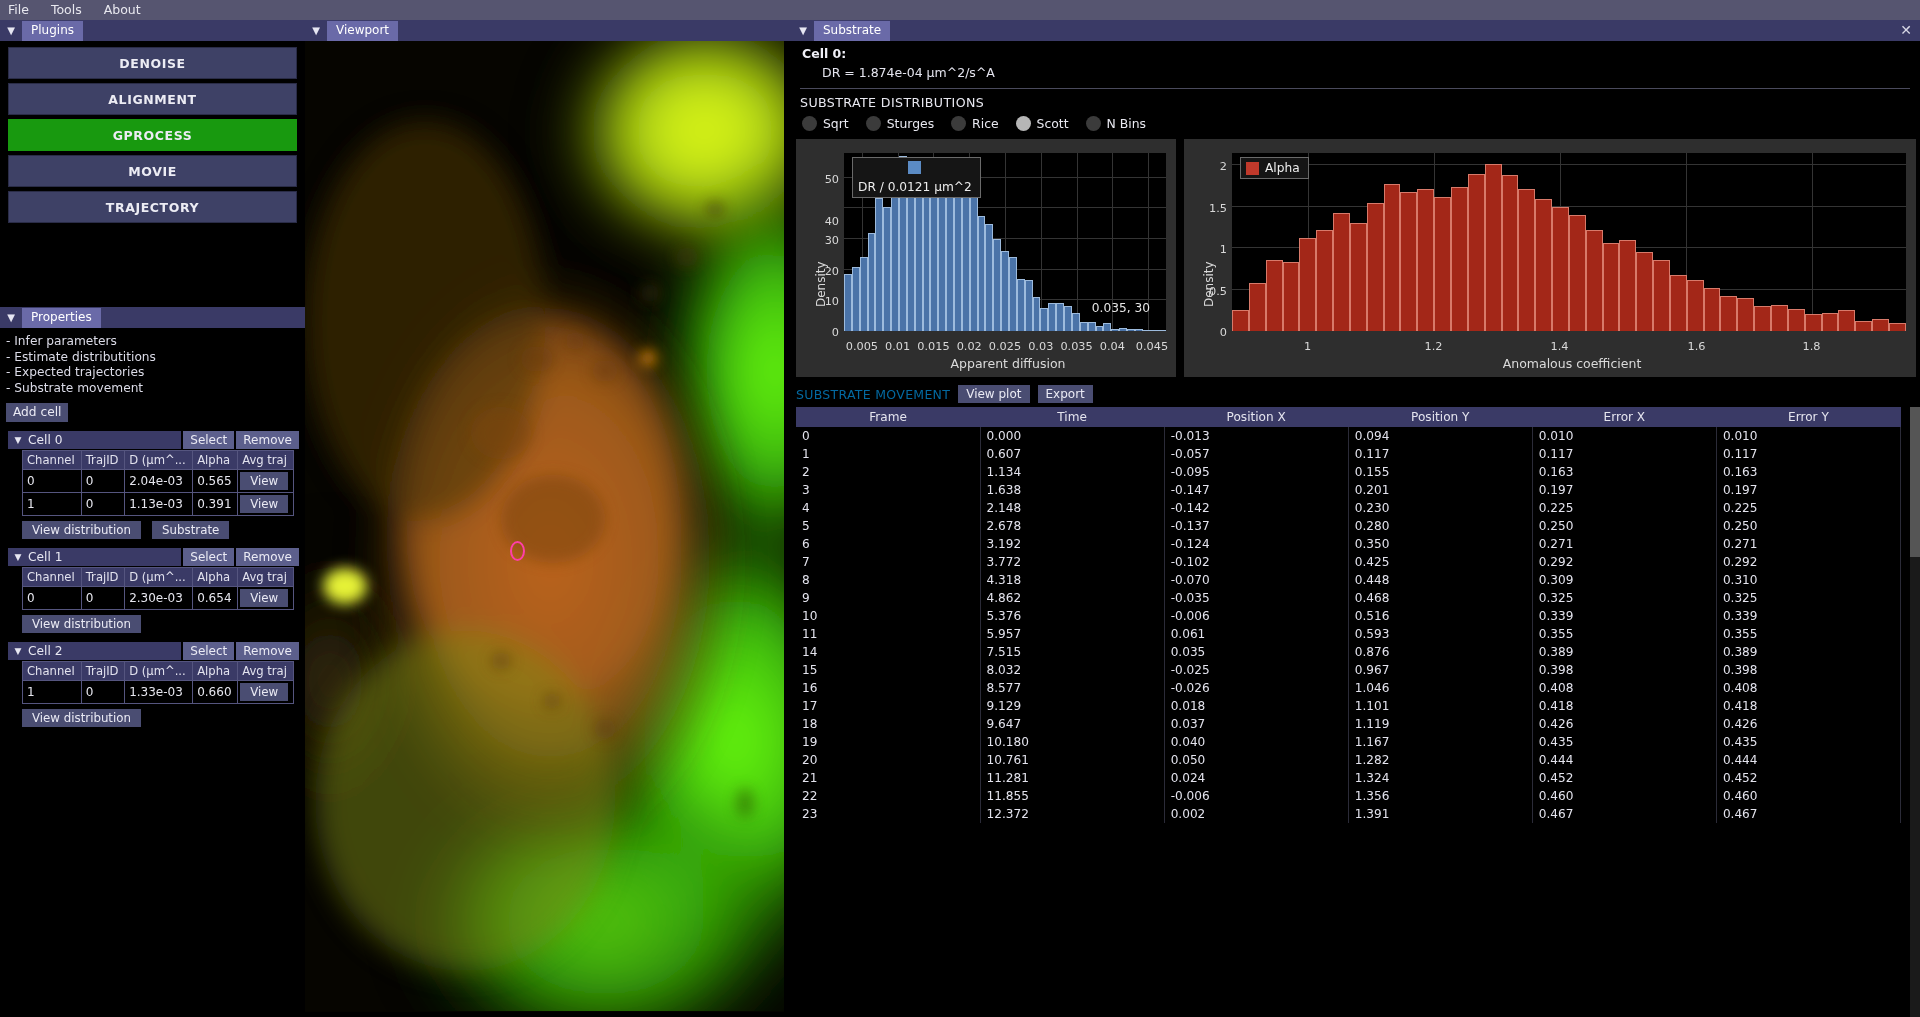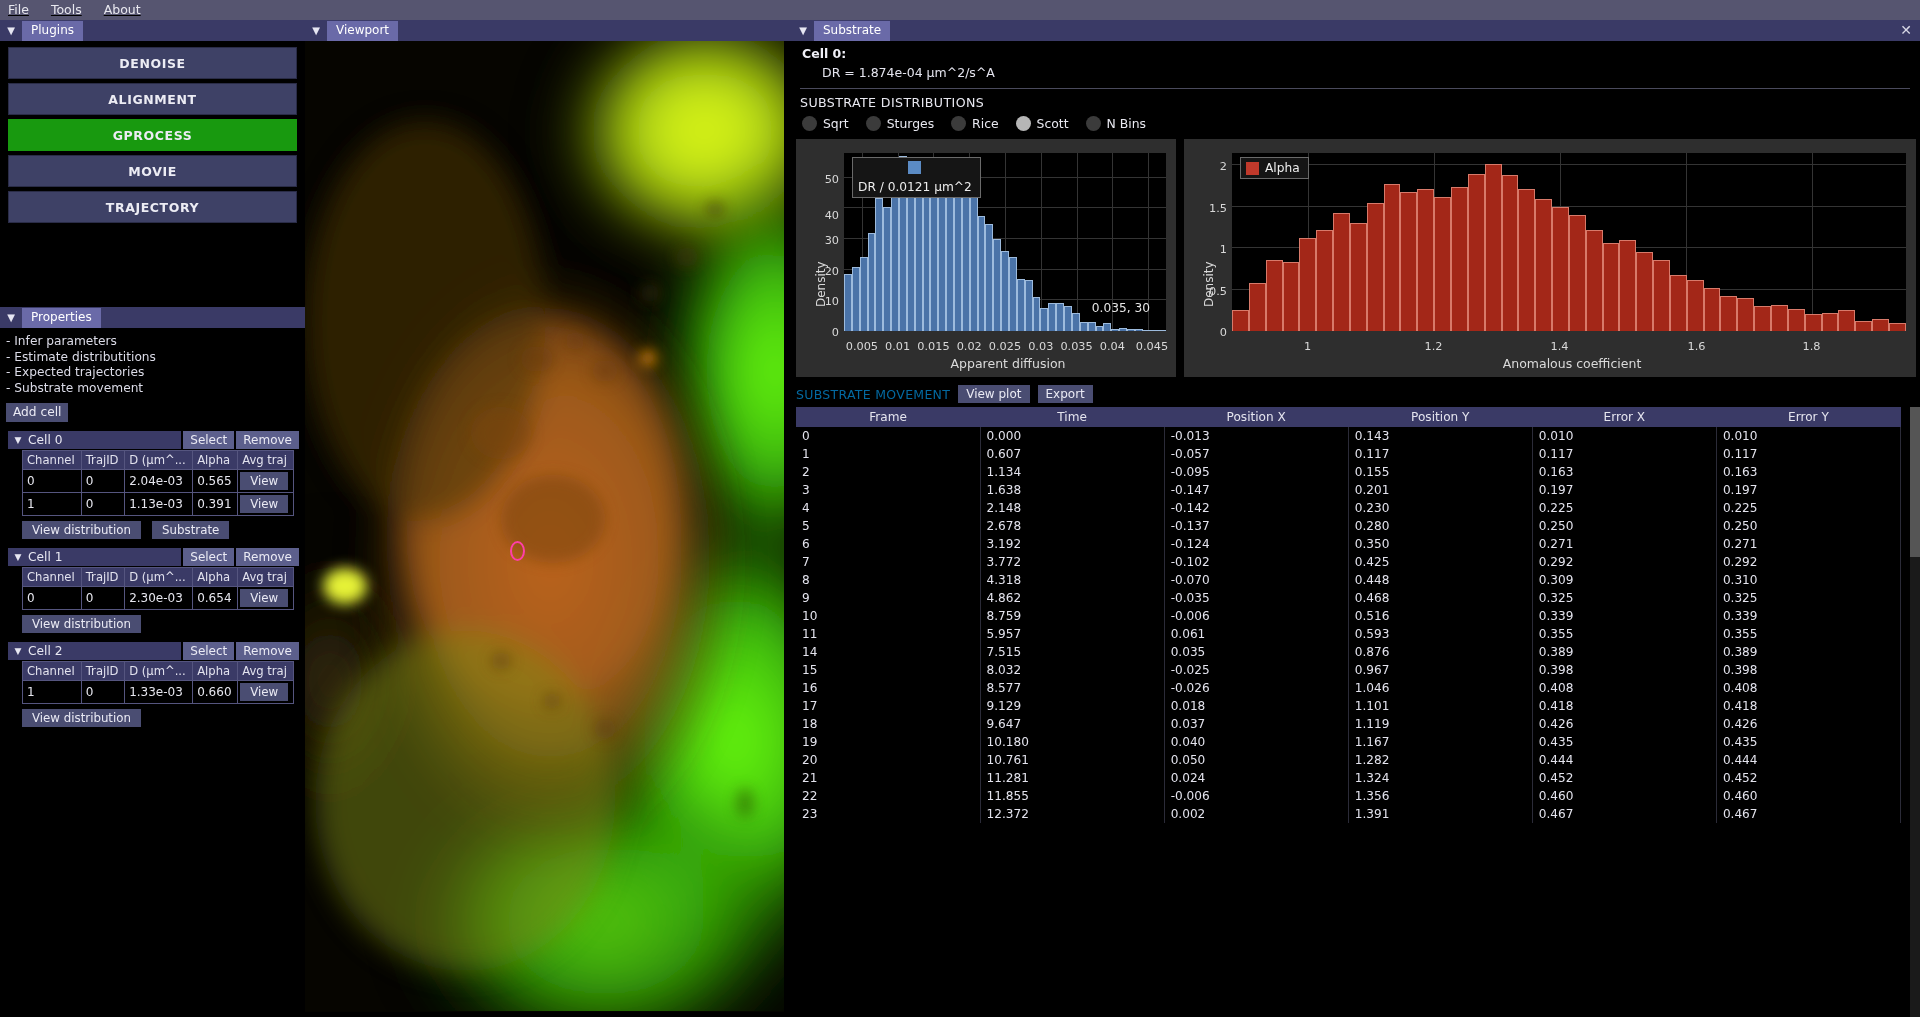--- a/index.html
+++ b/index.html
@@ -8,21 +8,21 @@
     width: 1920px; height: 1017px;
     background: #000;
     font-family: "DejaVu Sans", sans-serif;
     overflow: hidden;
   }
   body { position: relative; }
 
   
   .menubar {
     height: 20px; background: #565570; display: flex; align-items: center;
-    padding-left: 8px; gap: 22px; text-decoration: underline;
+    padding-left: 8px; gap: 22px;
   }
   .menubar .mi { color: #e8e8ef; font-size: 12.5px; line-height: 20px; }
 
   
   .workspace { display: flex; height: 997px; width: 1920px; background:#000; }
 
   
   .dock-head {
     height: 21px; background: #3a3a66; display: flex; align-items: center;
     position: relative;
@@ -413,21 +413,21 @@
 
     <div class="charts">
 
       <div class="chartbox left-c">
         <div class="ylabel" style="left:18px; top:168px;">Density</div>
         <div id="yt0">
             <div class="tick" style="right: 337px; bottom: 38px; text-align: right;">0</div>
             <div class="tick" style="right: 337px; bottom: 68.6897px; text-align: right;">10</div>
             <div class="tick" style="right: 337px; bottom: 99.3793px; text-align: right;">20</div>
             <div class="tick" style="right: 337px; bottom: 130.069px; text-align: right;">30</div>
-            <div class="tick" style="right: 337px; bottom: 155px; text-align: left;">40</div>
+            <div class="tick" style="right: 337px; bottom: 149px; text-align: left;">40</div>
             <div class="tick" style="right: 337px; bottom: 191.448px; text-align: right;">50</div>
           </div>
         <div class="plotarea" id="pa0" style="left:48px; top:14px; right:10px; bottom:46px;">
           <div id="grid0">
               <div class="grid-h" style="left: 0px; width: 100%; height: 1px; bottom: 30.6897px;"></div>
               <div class="grid-h" style="left: 0px; width: 100%; height: 1px; bottom: 61.3793px;"></div>
               <div class="grid-h" style="left: 0px; width: 100%; height: 1px; bottom: 92.069px;"></div>
               <div class="grid-h" style="left: 0px; width: 100%; height: 1px; bottom: 122.759px;"></div>
               <div class="grid-h" style="left: 0px; width: 100%; height: 1px; bottom: 153.448px;"></div>
               <div class="grid-v" style="top: 0px; height: 100%; width: 1px; left: 17.8889px;"></div>
@@ -598,21 +598,21 @@
               <th>Position Y</th>
               <th>Error X</th>
               <th>Error Y</th>
             </tr>
           </thead>
         <tbody id="movebody">
             <tr>
               <td>0</td>
               <td>0.000</td>
               <td>-0.013</td>
-              <td>0.143</td>
+              <td>0.094</td>
               <td>0.010</td>
               <td>0.010</td>
             </tr>
             <tr>
               <td>1</td>
               <td>0.607</td>
               <td>-0.057</td>
               <td>0.117</td>
               <td>0.117</td>
               <td>0.117</td>
@@ -676,21 +676,21 @@
             <tr>
               <td>9</td>
               <td>4.862</td>
               <td>-0.035</td>
               <td>0.468</td>
               <td>0.325</td>
               <td>0.325</td>
             </tr>
             <tr>
               <td>10</td>
-              <td>8.759</td>
+              <td>5.376</td>
               <td>-0.006</td>
               <td>0.516</td>
               <td>0.339</td>
               <td>0.339</td>
             </tr>
             <tr>
               <td>11</td>
               <td>5.957</td>
               <td>0.061</td>
               <td>0.593</td>

